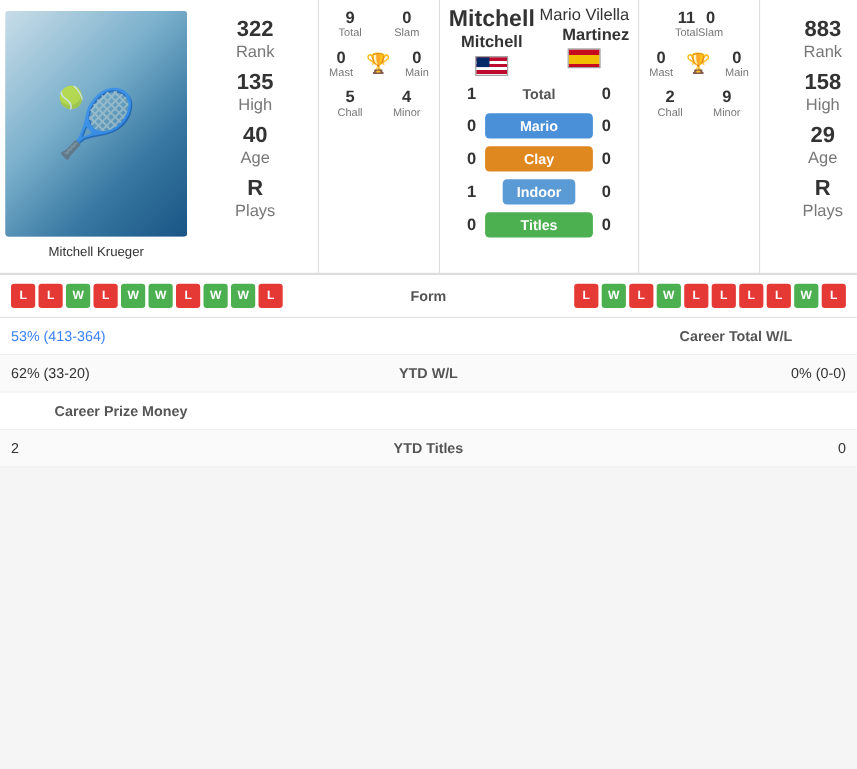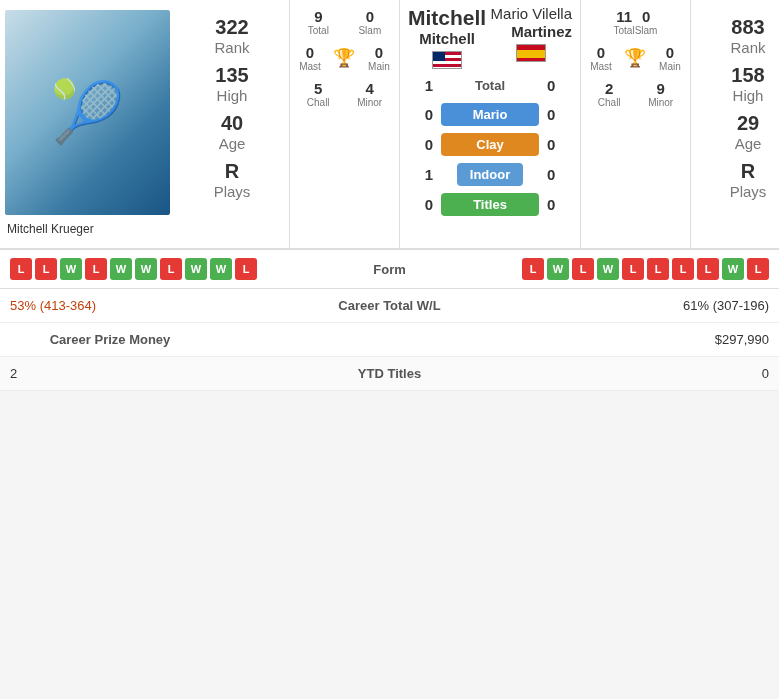--- a/index.html
+++ b/index.html
@@ -22,21 +22,21 @@
 <div class="main-container">
 
   <div class="top-section">
 
     <div style="width:175px; flex-shrink:0; padding:10px 5px;">
       <div style="width:165px; height:205px; background: linear-gradient(160deg, #b8d4e8 0%, #7aadce 30%, #3a7fa8 60%, #2060a0 100%); overflow:hidden; border-radius:3px; display:flex; align-items:center; justify-content:center; position:relative;">
 
         <div style="position:absolute; width:100%; height:100%; background: linear-gradient(135deg, #c8dde8 0%, #7ab0cc 40%, #3878a2 70%, #1a5585 100%);"></div>
         <div style="position:relative; z-index:1; color:rgba(255,255,255,0.6); font-size:60px;">🎾</div>
       </div>
-      <div style="text-align:left; font-size:12px; color:#333; margin-top:5px; padding:2px;">Mitchell Krueger</div>
+      <div style="text-align:center; font-size:12px; color:#333; margin-top:5px; padding:2px;">Mitchell Krueger</div>
     </div>
 
     <div style="width:115px; flex-shrink:0; padding:8px 3px; border-right:1px solid #ddd;">
       <div class="rank-block">
         <div class="rank-val">322</div>
         <div class="rank-lbl">Rank</div>
       </div>
       <div class="rank-block">
         <div class="rank-val">135</div>
         <div class="rank-lbl">High</div>
@@ -215,27 +215,30 @@
         <div style="width: 22px; height: 22px; display: flex; align-items: center; justify-content: center; border-radius: 3px; color: white; font-size: 11px; font-weight: bold; background: rgb(229, 57, 53);">L</div>
         <div style="width: 22px; height: 22px; display: flex; align-items: center; justify-content: center; border-radius: 3px; color: white; font-size: 11px; font-weight: bold; background: rgb(229, 57, 53);">L</div>
         <div style="width: 22px; height: 22px; display: flex; align-items: center; justify-content: center; border-radius: 3px; color: white; font-size: 11px; font-weight: bold; background: rgb(229, 57, 53);">L</div>
         <div style="width: 22px; height: 22px; display: flex; align-items: center; justify-content: center; border-radius: 3px; color: white; font-size: 11px; font-weight: bold; background: rgb(76, 175, 80);">W</div>
         <div style="width: 22px; height: 22px; display: flex; align-items: center; justify-content: center; border-radius: 3px; color: white; font-size: 11px; font-weight: bold; background: rgb(229, 57, 53);">L</div>
       </div>
   </div>
 
   <div id="stats-rows-container">
       <div style="display: flex; align-items: center; padding: 9px 10px; border-bottom: 1px solid rgb(238, 238, 238); background: rgb(255, 255, 255);">
-        <div style="flex: 1 1 0%; text-align: left; color: #c2410c; font-size: 13px;">53% (413-364)</div>
+        <div style="flex: 1 1 0%; text-align: left; color: #3b82f6; font-size: 13px;">53% (413-364)</div>
         <div style="width: 200px; text-align: center; font-weight: bold; color: rgb(85, 85, 85); font-size: 13px;">Career Total W/L</div>
-        <div style="flex: 1 1 0%; text-align: right; color: rgb(51, 51, 51); font-size: 13px;">61% (307-196)</div>
+      </div>
+      <div style="display: flex; align-items: center; padding: 9px 10px; border-bottom: 1px solid rgb(238, 238, 238); background: rgb(250, 250, 250);">
+        <div style="flex: 1 1 0%; text-align: left; color: rgb(51, 51, 51); font-size: 13px;">62% (33-20)</div>
+        <div style="width: 200px; text-align: center; font-weight: bold; color: rgb(85, 85, 85); font-size: 13px;">YTD W/L</div>
+        <div style="flex: 1 1 0%; text-align: right; color: rgb(51, 51, 51); font-size: 13px;">0% (0-0)</div>
       </div>
       <div style="display: flex; align-items: center; padding: 9px 10px; border-bottom: 1px solid rgb(238, 238, 238); background: rgb(255, 255, 255);">
         <div style="width: 200px; text-align: center; font-weight: bold; color: rgb(85, 85, 85); font-size: 13px;">Career Prize Money</div>
-        <div style="flex: 1 1 0%; text-align: right; color: rgb(51, 51, 51); font-size: 13px;">$297,990</div>
       </div>
       <div style="display: flex; align-items: center; padding: 9px 10px; border-bottom: 1px solid rgb(238, 238, 238); background: rgb(250, 250, 250);">
         <div style="flex: 1 1 0%; text-align: left; color: rgb(51, 51, 51); font-size: 13px;">2</div>
         <div style="width: 200px; text-align: center; font-weight: bold; color: rgb(85, 85, 85); font-size: 13px;">YTD Titles</div>
         <div style="flex: 1 1 0%; text-align: right; color: rgb(51, 51, 51); font-size: 13px;">0</div>
       </div>
     </div>
 
 </div>
 

